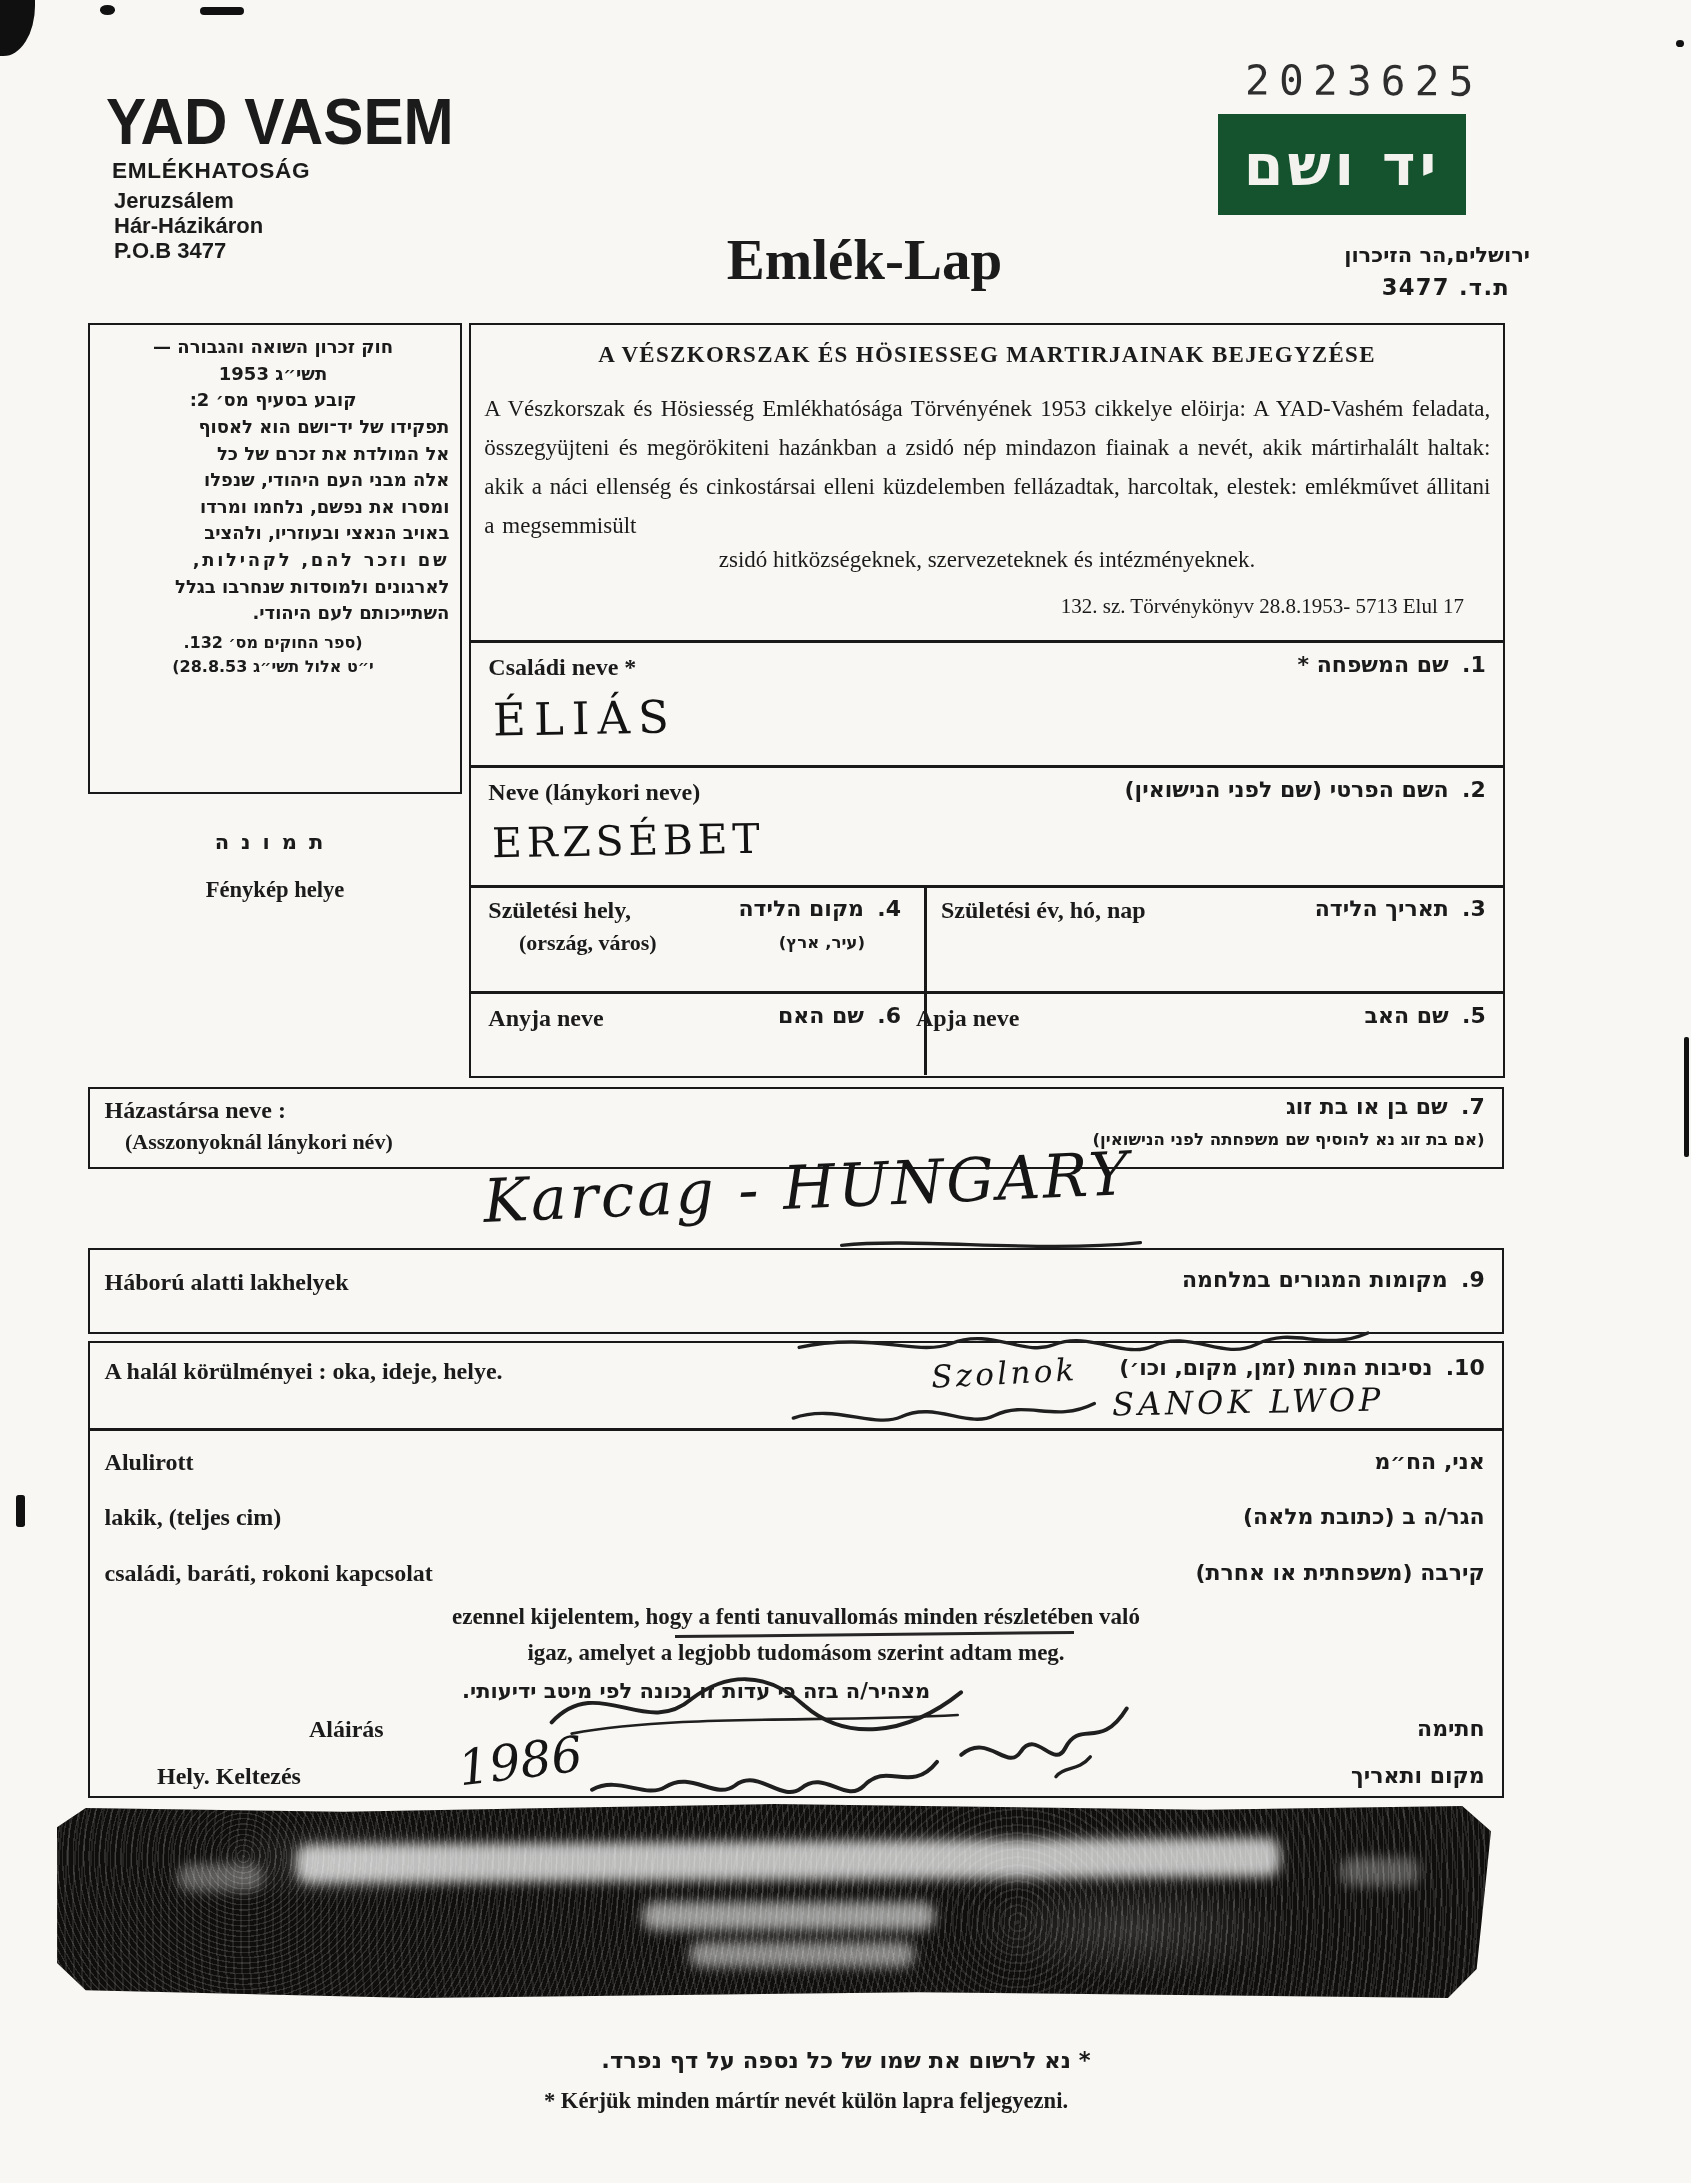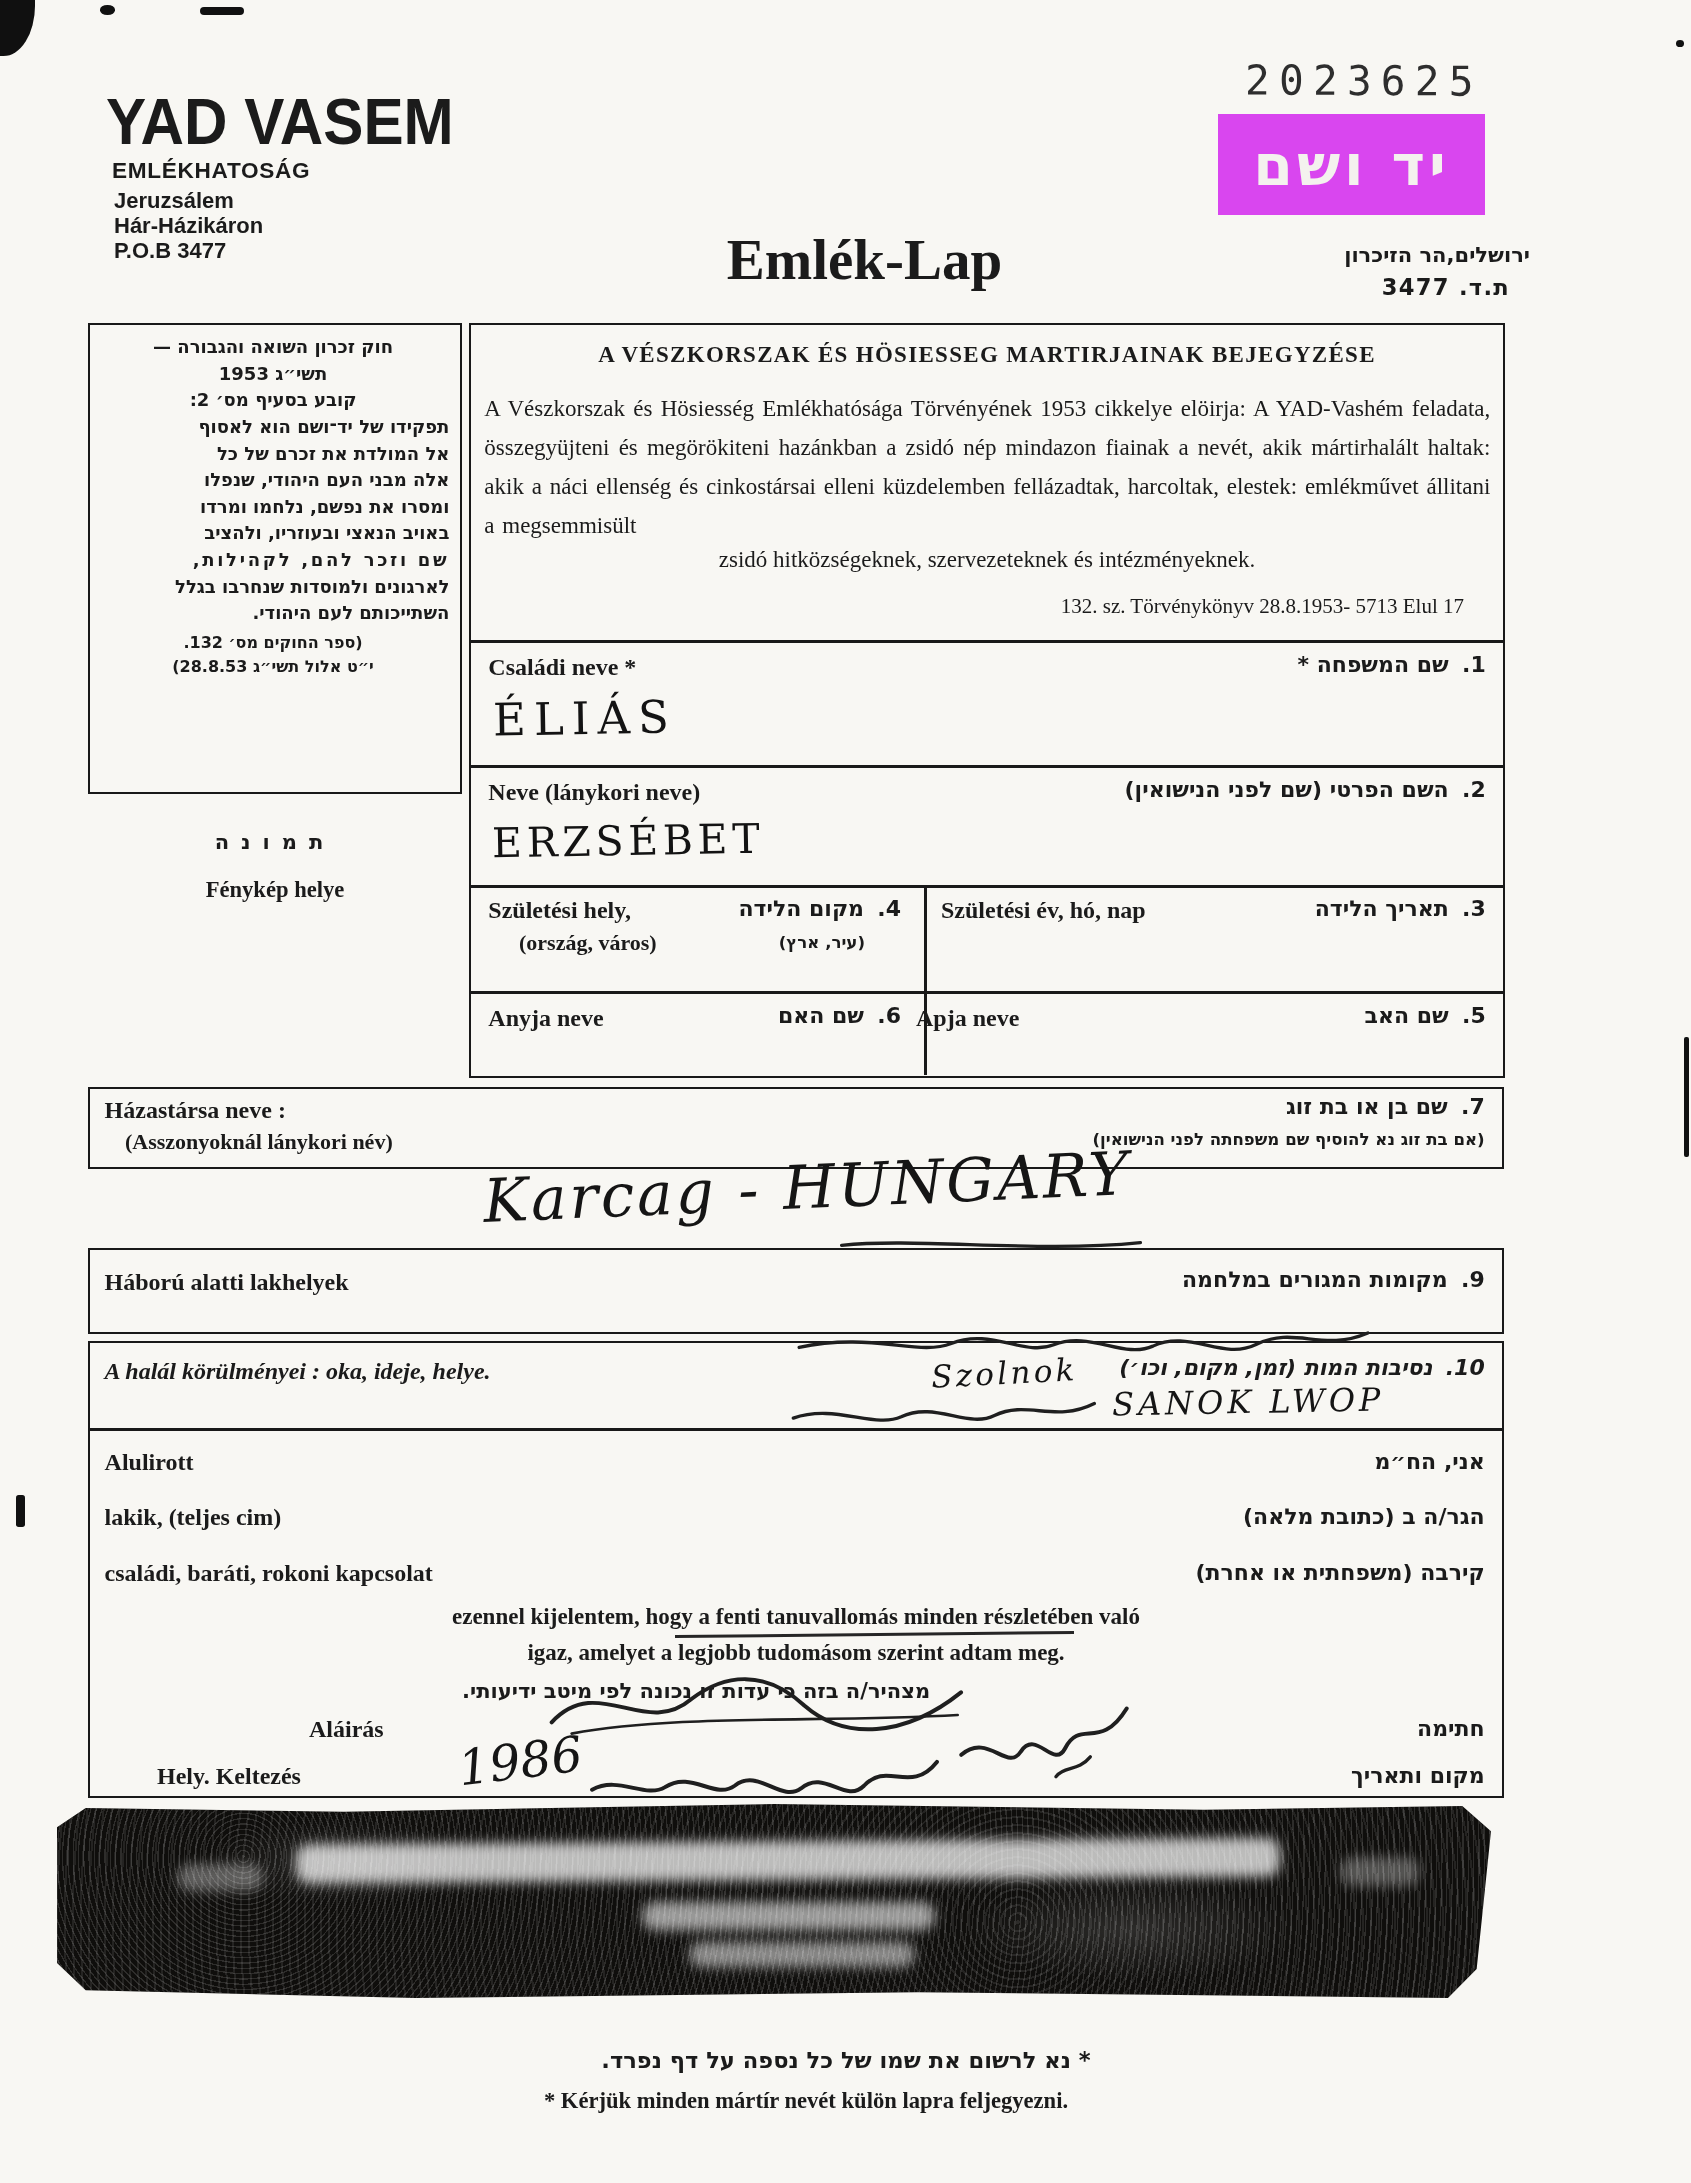--- a/index.html
+++ b/index.html
@@ -54,21 +54,21 @@
   <div class="abs" style="left:1245px;top:57px;font-family:'DejaVu Sans Mono',monospace;font-size:41px;letter-spacing:9.3px;color:#2e2e2e;transform:rotate(.3deg);">2023625</div>
 
   <div class="abs" style="left:106px;top:85px;font-family:'Liberation Sans',sans-serif;font-weight:900;font-size:64px;transform:scaleX(.94);transform-origin:left;">YAD VASEM</div>
   <div class="abs" style="left:112px;top:158px;font-family:'Liberation Sans',sans-serif;font-weight:bold;font-size:22.6px;letter-spacing:0.7px;">EMLÉKHATOSÁG</div>
   <div class="abs" style="left:114px;top:188px;font-family:'Liberation Sans',sans-serif;font-size:22px;font-weight:bold;">Jeruzsálem</div>
   <div class="abs" style="left:114px;top:213px;font-family:'Liberation Sans',sans-serif;font-size:22px;font-weight:bold;">Hár-Házikáron</div>
   <div class="abs" style="left:114px;top:238px;font-family:'Liberation Sans',sans-serif;font-size:22px;font-weight:bold;">P.O.B 3477</div>
 
   <div class="abs" style="left:665px;top:227px;width:399px;text-align:center;font-size:57px;font-weight:bold;">Emlék-Lap</div>
 
-  <div class="abs" style="left:1218px;top:114px;width:267px;height:101px;background:#d946ef;display:flex;align-items:center;justify-content:center;">
+  <div class="abs" style="left:1218px;top:114px;width:248px;height:101px;background:#14532d;display:flex;align-items:center;justify-content:center;">
     <span class="he" style="color:#f4f2ee;font-size:57px;font-weight:bold;letter-spacing:4px;">יד ושם</span>
   </div>
   <div class="abs he" style="left:1217px;top:243px;width:313px;text-align:right;font-size:21px;font-weight:bold;">ירושלים,הר הזיכרון</div>
   <div class="abs he" style="left:1217px;top:274px;width:293px;text-align:right;font-size:22.6px;font-weight:bold;letter-spacing:1.3px;">ת.ד. 3477</div>
 
   <div class="box" style="left:88px;top:323px;width:374px;height:471px;padding:9.3px 10.6px 5.3px 6.7px;">
     <span class="he" style="display:block;text-align:center;font-size:18px;font-weight:bold;line-height:26.6px;">חוק זכרון השואה והגבורה —</span>
     <span class="he" style="display:block;text-align:center;font-size:18px;font-weight:bold;line-height:26.6px;">תשי״ג 1953</span>
     <span class="he" style="display:block;text-align:center;font-size:18px;font-weight:bold;line-height:26.6px;">קובע בסעיף מס׳ 2:</span>
     <span class="he" style="display:block;text-align:right;font-size:18px;font-weight:bold;line-height:26.6px;">תפקידו של יד־ושם הוא לאסוף</span>
@@ -160,21 +160,21 @@
   </svg>
 
   <div class="box" style="left:88px;top:1248px;width:1416px;height:86px;">
     <div class="abs lbl" style="left:14.6px;top:18.6px;">Háború alatti lakhelyek</div>
     <div class="r-side hegrp" style="top:17.3px;">
       <span class="num" style="font-size:22px;">.9</span>
       <span class="he helbl">מקומות המגורים במלחמה</span>
     </div>
   </div>
 
-  <div class="box" style="left:88px;top:1341px;width:1416px;height:90px;font-style:italic;">
+  <div class="box" style="left:88px;top:1341px;width:1416px;height:90px;">
     <div class="abs lbl" style="left:14.6px;top:14.6px;">A halál körülményei : oka, ideje, helye.</div>
     <div class="r-side hegrp" style="top:12px;">
       <span class="num" style="font-size:22px;">.10</span>
       <span class="he helbl">נסיבות המות (זמן, מקום, וכו׳)</span>
     </div>
   </div>
   <svg class="scrib" style="left:791px;top:1321px;z-index:5;" width="585" height="41" viewBox="0 0 880 62">
     <path d="M870 18 C 800 48, 760 6, 700 36 C 650 60, 600 12, 545 38 C 500 58, 450 14, 395 36 C 350 54, 300 10, 240 34 C 190 54, 120 16, 10 40" stroke-width="5"></path>
   </svg>
   <div class="abs hand" style="left:931px;top:1355px;font-size:31px;letter-spacing:3.3px;transform:rotate(-3deg);z-index:5;">Szolnok</div>

